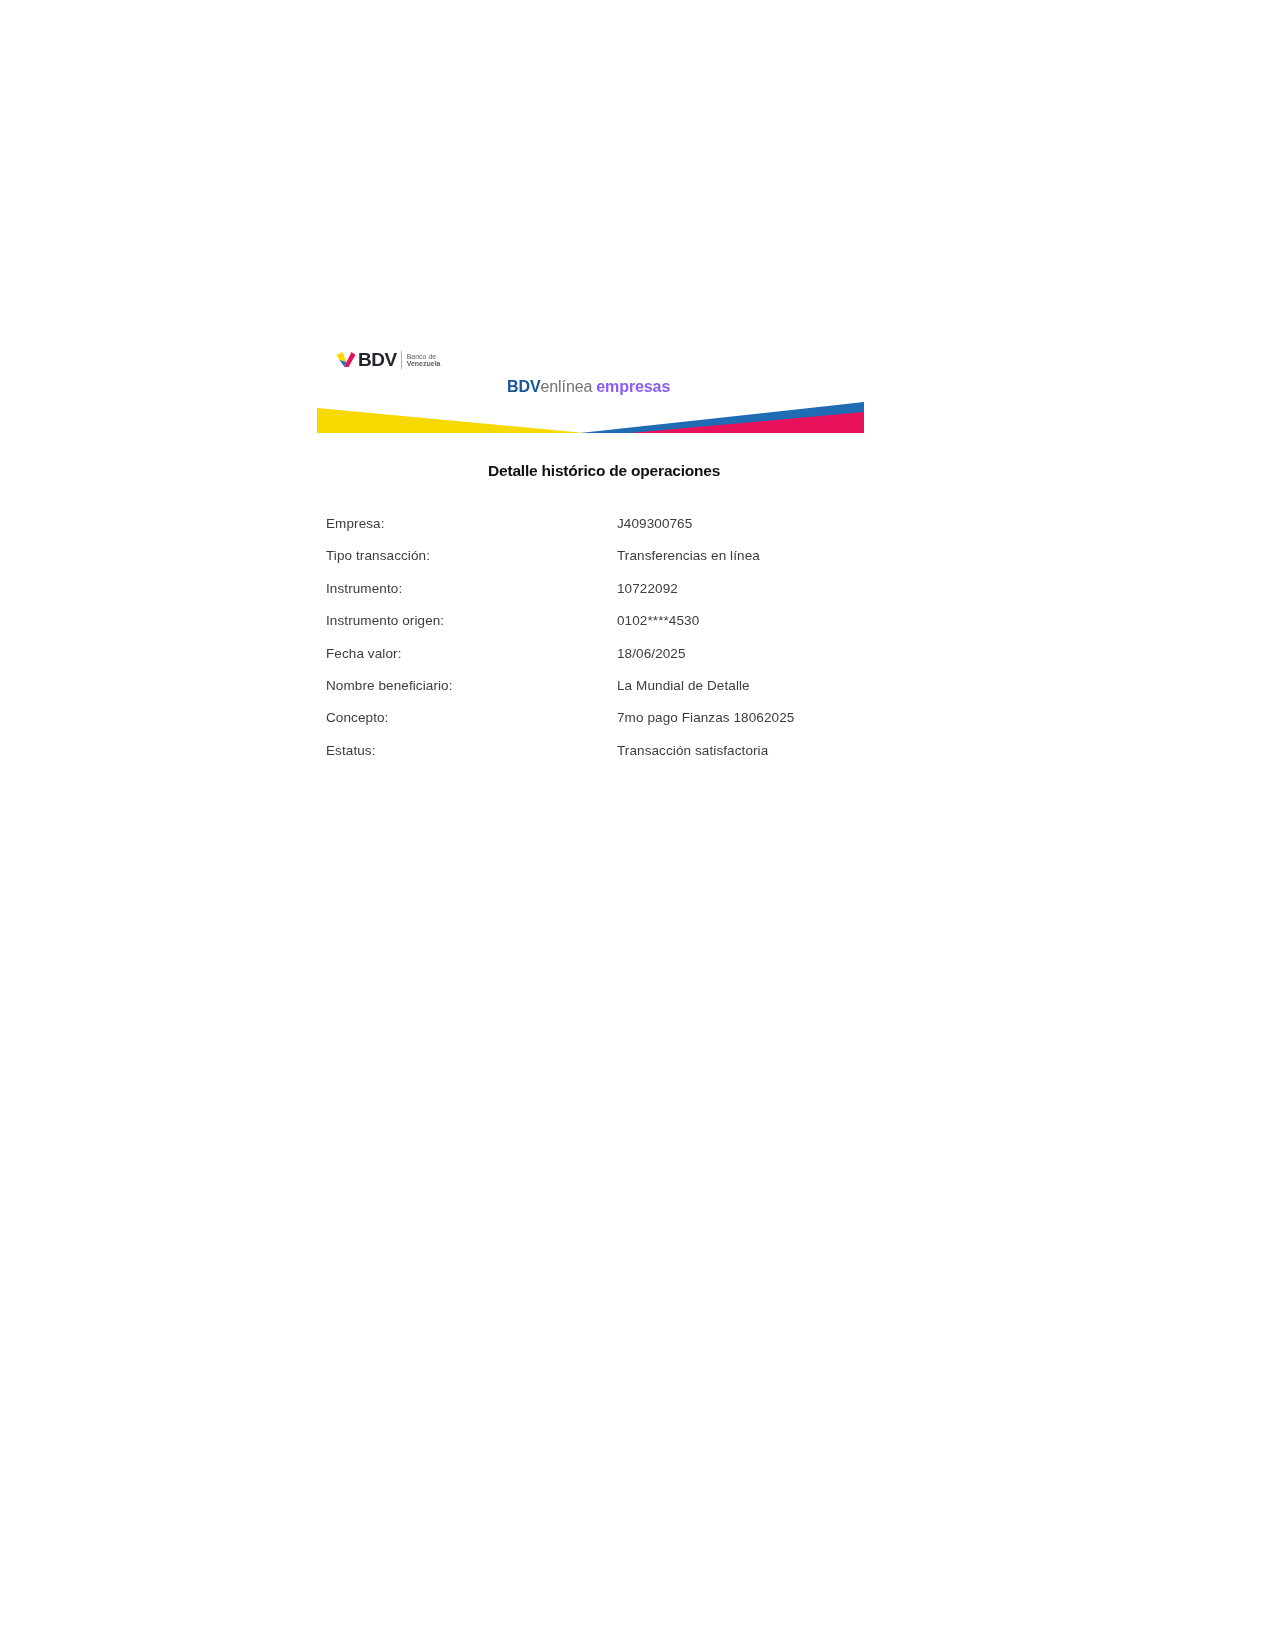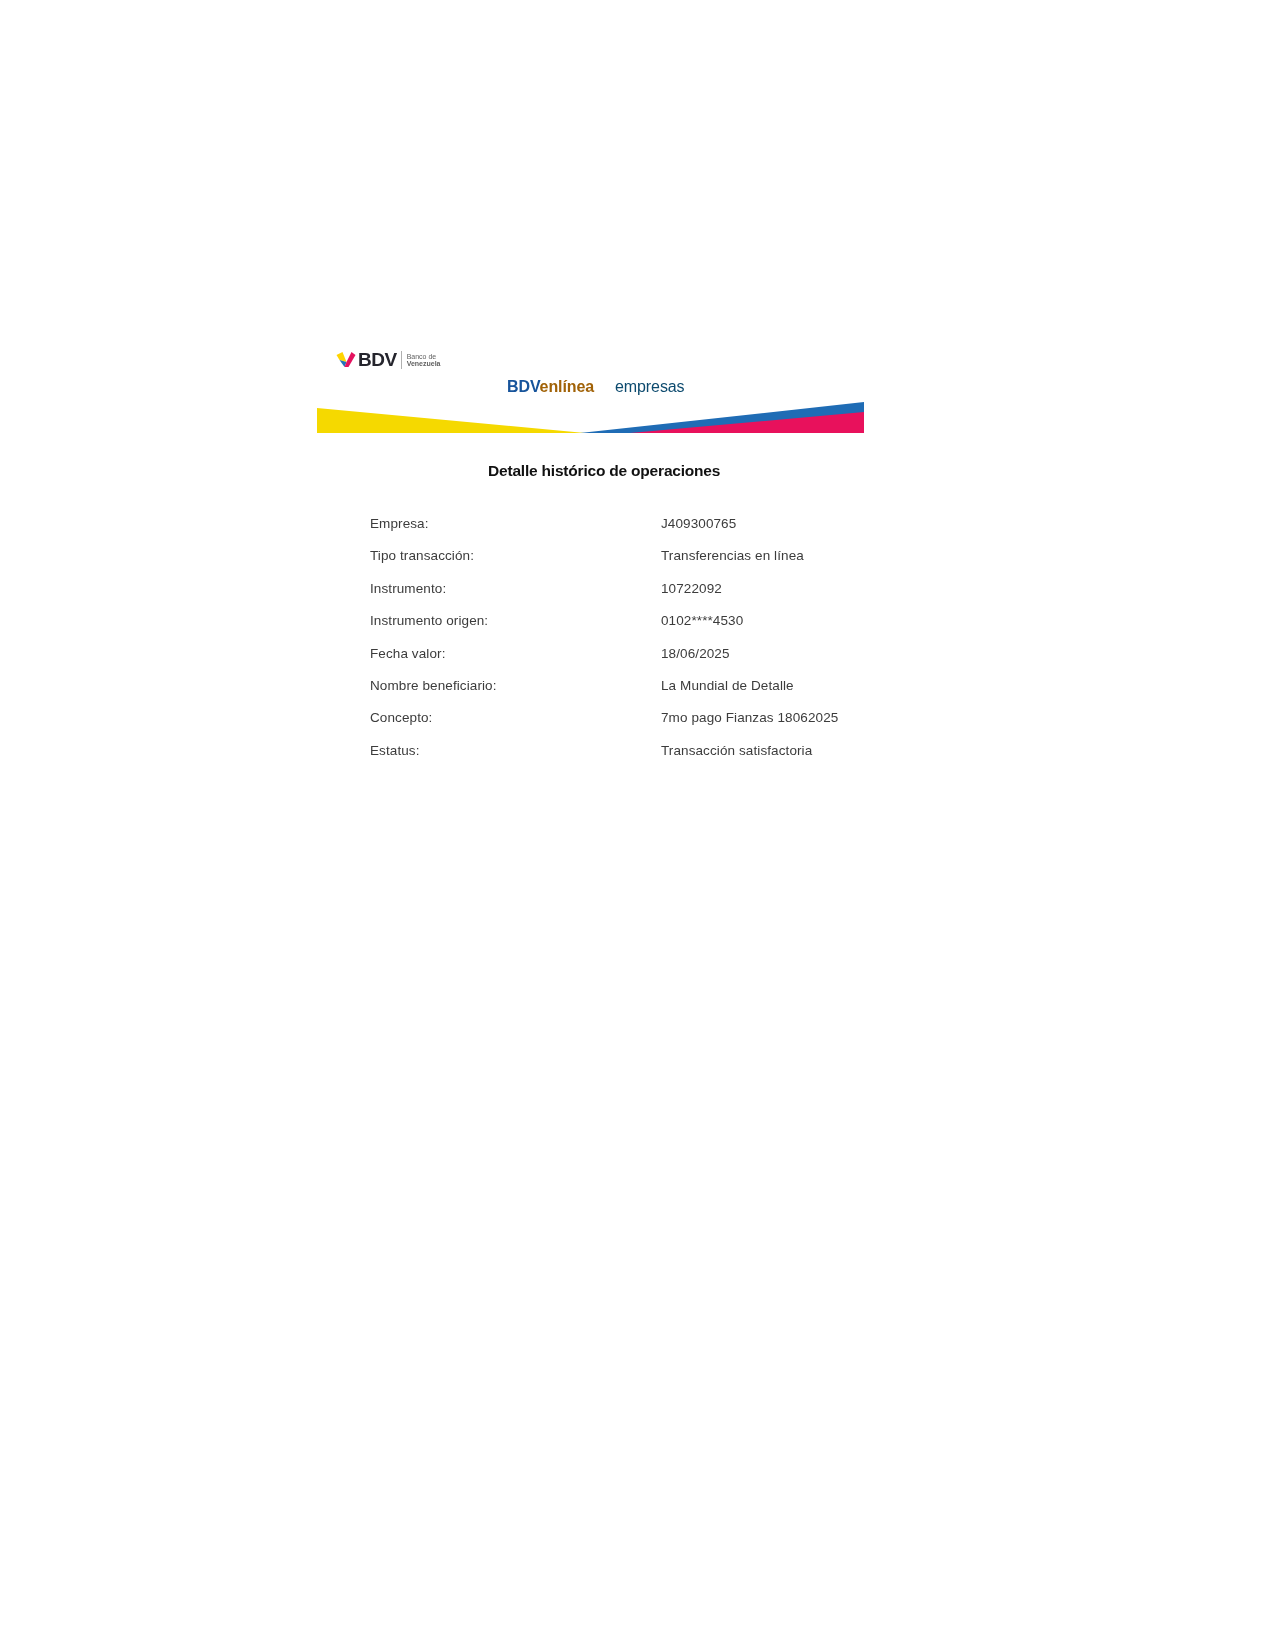--- a/index.html
+++ b/index.html
@@ -31,43 +31,42 @@
   }
   .logo-bank .l2 { font-weight: 700; }
 
   
   .tagline {
     position: absolute; left: 507px; top: 378px;
     font-size: 16px; line-height: 18px; letter-spacing: -0.1px;
     white-space: nowrap;
   }
   .t-bdv { font-weight: 700; color: #17549b; }
-  .t-enlinea { font-weight: 700; color: #a16207; }
-  .t-empresas { font-weight: 400; color: #0c4a6e; margin-left: 21px; }
+  .t-enlinea { font-weight: 400; color: #737373; }
+  .t-empresas { font-weight: 700; color: #8b5cf6; margin-left: 4px; }
 
   
   .banner { position: absolute; left: 317px; top: 402px; width: 547px; height: 31px; display: block; }
 
   
   .page-title {
     position: absolute; left: 488px; top: 461px;
     font-size: 15.5px; font-weight: 700; color: #111111;
     letter-spacing: -0.2px; line-height: 20px; white-space: nowrap;
   }
 
   
   .fields {
     position: absolute; left: 326px; top: 516px; width: 560px;
     display: flex; flex-direction: column;
   }
   .field-row {
     height: 32.4px;
     display: grid; grid-template-columns: 291px 1fr;
     align-items: start;
-    margin-left: 44px;
   }
   .field-label, .field-value {
     font-size: 13.5px; line-height: 15px; color: #3c3c3c;
     letter-spacing: 0.1px; white-space: nowrap;
   }
 </style>
 </head>
 <body>
 
 <div class="logo">

